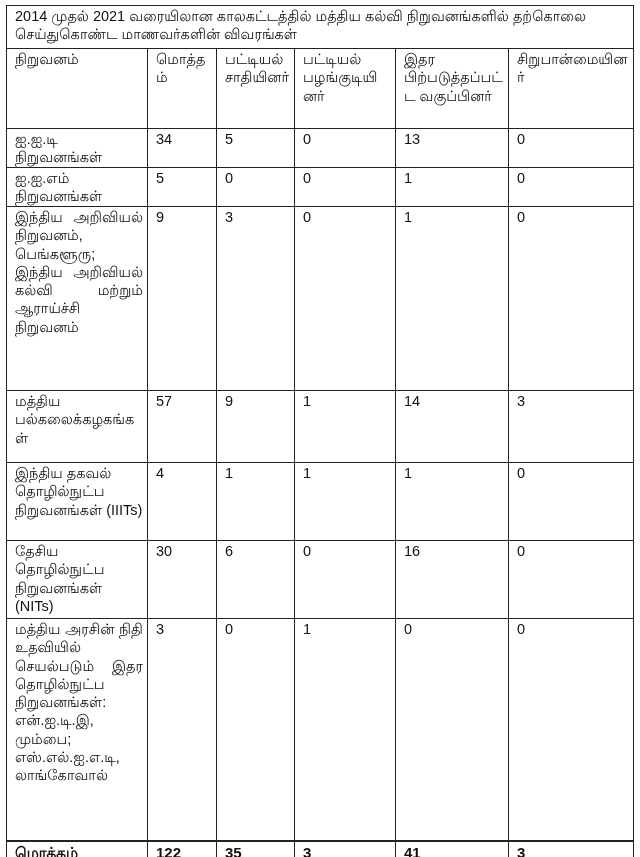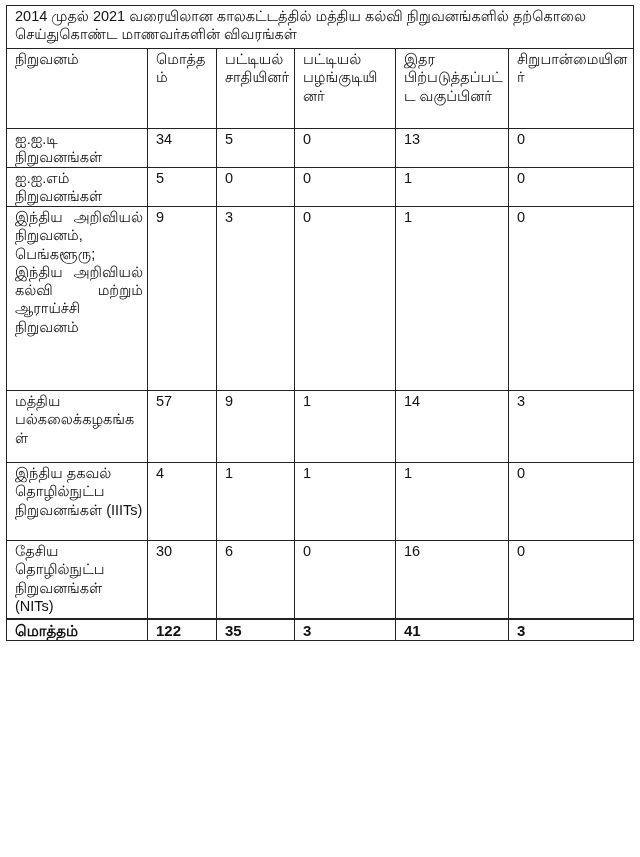--- a/index.html
+++ b/index.html
@@ -100,20 +100,28 @@
     <td class="num">0</td>
   </tr>
   <tr class="r6">
     <td>தேசிய தொழில்நுட்ப நிறுவனங்கள் (NITs)</td>
     <td class="num">30</td>
     <td class="num">6</td>
     <td class="num">0</td>
     <td class="num">16</td>
     <td class="num">0</td>
   </tr>
+  <tr class="r7">
+    <td class="justify">மத்திய அரசின் நிதி உதவியில் செயல்படும் இதர தொழில்நுட்ப நிறுவனங்கள்: என்.ஐ.டி.இ, மும்பை; எஸ்.எல்.ஐ.எ.டி, லாங்கோவால்</td>
+    <td class="num">3</td>
+    <td class="num">0</td>
+    <td class="num">1</td>
+    <td class="num">0</td>
+    <td class="num">0</td>
+  </tr>
 
   <tr class="total-row">
     <td>மொத்தம்</td>
     <td>122</td>
     <td>35</td>
     <td>3</td>
     <td>41</td>
     <td>3</td>
   </tr>
 </tbody>

